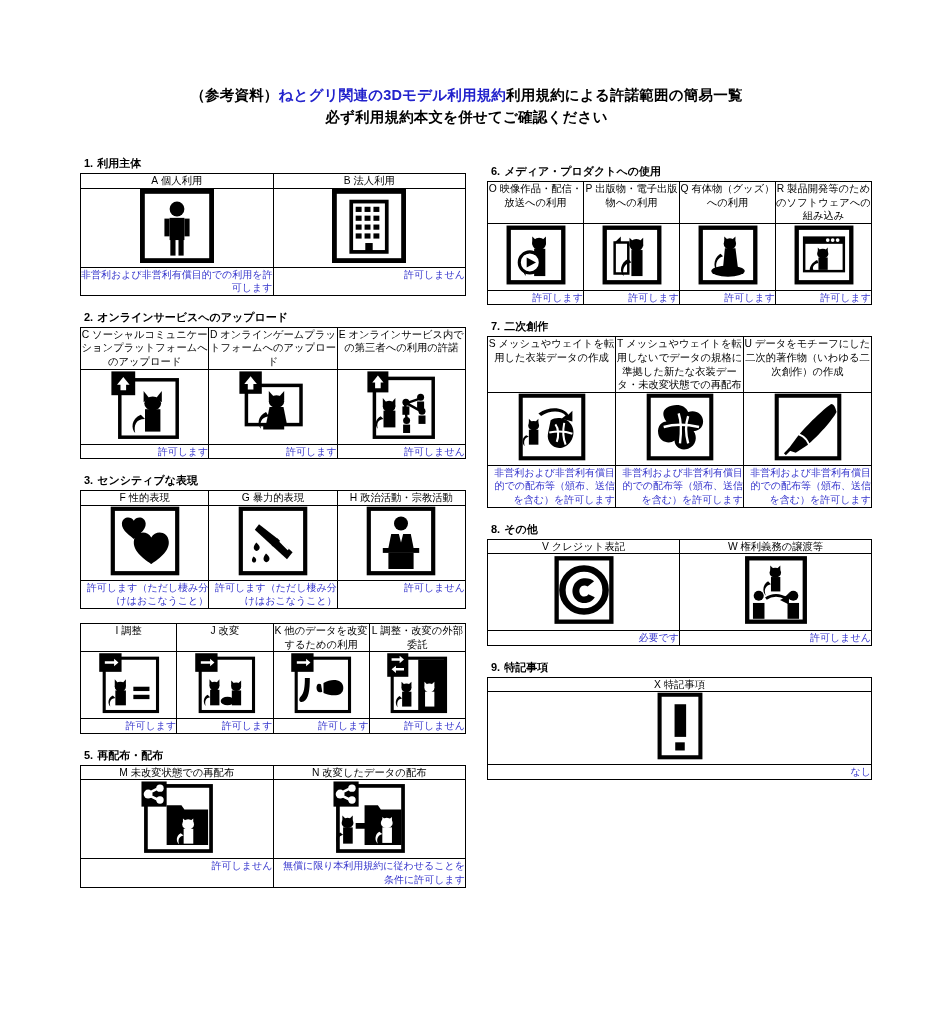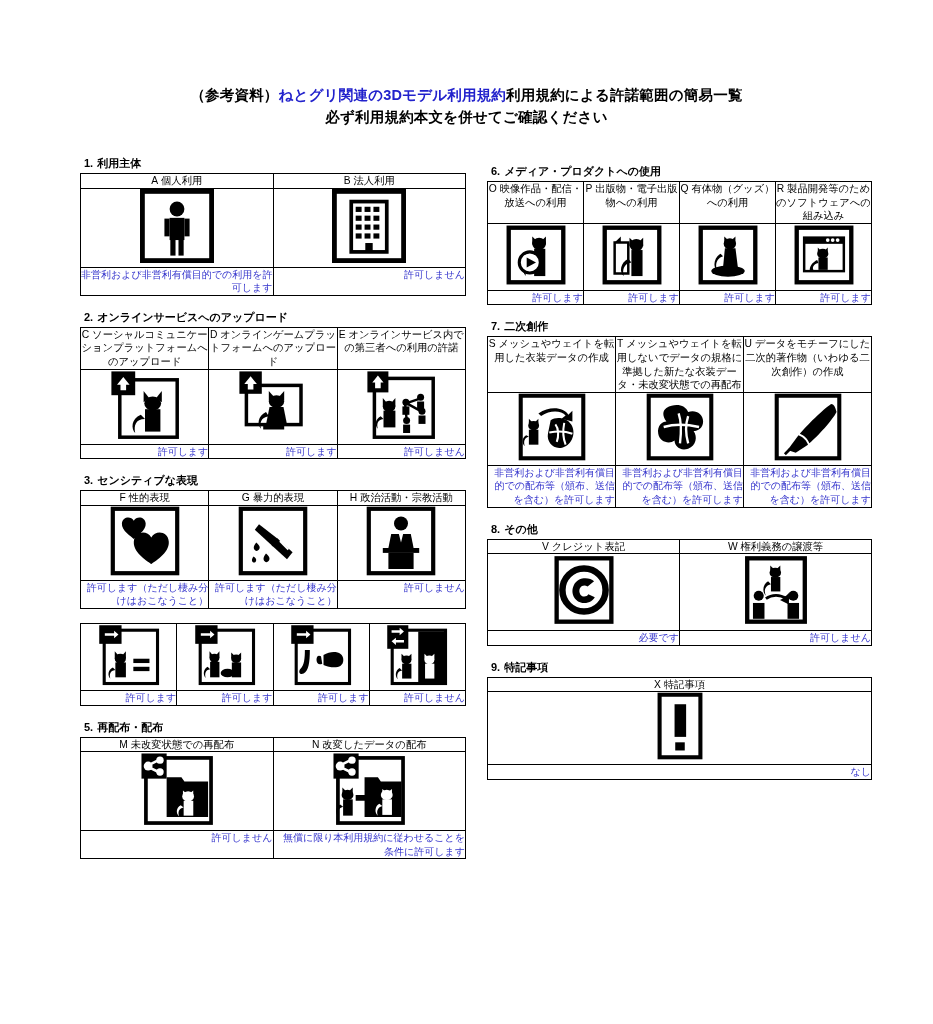--- a/index.html
+++ b/index.html
@@ -264,20 +264,26 @@
           <td class="note">許可します（ただし棲み分けはおこなうこと）</td>
           <td class="note">許可しません</td>
         </tr>
       </tbody>
         </table>
     </div>
 
     <div class="section">
       <table class="grid">
         <tbody>
+            <tr>
+          <td class="hdr"><span>I</span>&nbsp;<span>調整</span></td>
+          <td class="hdr"><span>J</span>&nbsp;<span>改変</span></td>
+          <td class="hdr"><span>K</span>&nbsp;<span>他のデータを改変するための利用</span></td>
+          <td class="hdr"><span>L</span>&nbsp;<span>調整・改変の外部委託</span></td>
+        </tr>
         <tr>
           <td class="icon">
             <span class="ico">
               <svg width="62" height="62" viewBox="0 0 100 100">
                     <rect x="10" y="10" width="86" height="86" fill="#fff" stroke="#000" stroke-width="5"></rect>
                     <rect x="2" y="2" width="36" height="30" fill="#000"></rect>
                     <path d="M11 15 L26 15 L26 11 L33 17 L26 23 L26 19 L11 19 Z" fill="#fff"></path>
                     <path d="M27 44 L27 56 L33 51 Z"></path>
                     <path d="M45 44 L45 56 L39 51 Z"></path>
                     <ellipse cx="36" cy="56" rx="9" ry="8"></ellipse>

